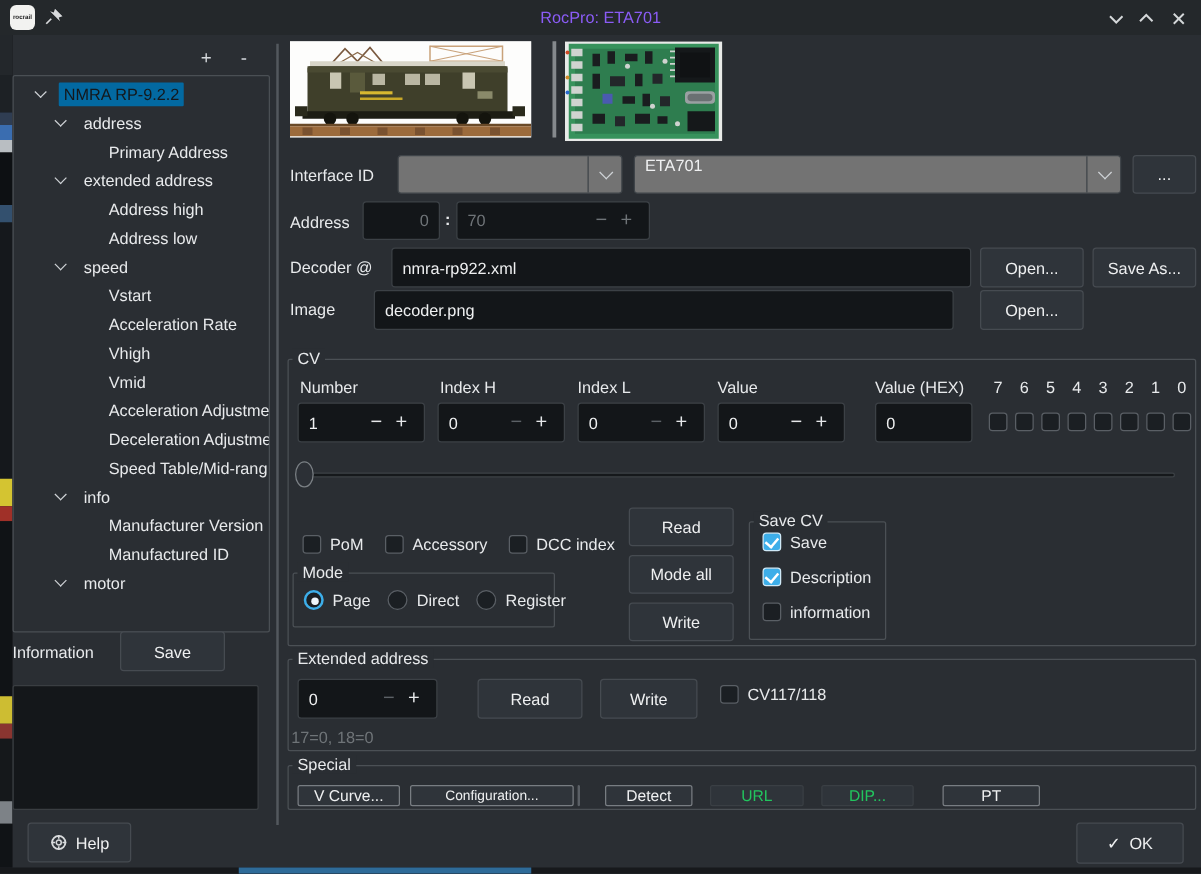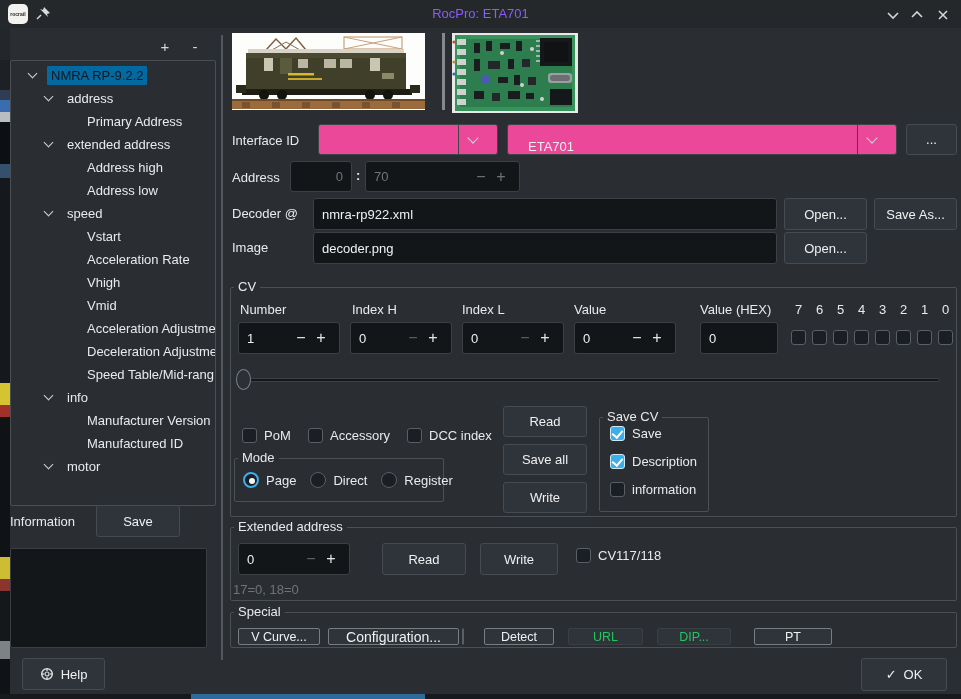--- a/index.html
+++ b/index.html
@@ -22,22 +22,22 @@
   .sliver { position:absolute; left:0; top:28px; width:10px; height:666px; background:#16191c; overflow:hidden; }
   .sliver div { width:10px; }
 
   
   .btn { background:#2f343a; border:1px solid #464b51; border-radius:3px; color:#eff0f1;
          display:flex; align-items:center; justify-content:center; cursor:default; }
   .btn.disabled { color:#22c55e; border-color:#3a3f44; }
   .input { background:#131619; border:1px solid #3c4146; border-radius:3px; color:#eff0f1;
            display:flex; align-items:center; padding:0 8px; }
   .input.dim { color:#6f7478; }
-  .combo { background:#ec4899; border:1px solid #3f4449; border-radius:3px; color:#eff0f1;
-           display:flex; align-items:flex-end; padding:0 20px; }
+  .combo { background:#737373; border:1px solid #3f4449; border-radius:3px; color:#eff0f1;
+           display:flex; align-items:flex-start; padding:0 8px; }
   .combo .cap { margin-left:auto; height:100%; display:flex; align-items:center; padding-left:10px; border-left:1px solid #3f4449; }
   .chev { display:inline-block; width:8px; height:8px; border-right:1.6px solid #cfd3d7; border-bottom:1.6px solid #cfd3d7;
           transform:rotate(45deg); margin-top:-4px; }
   .spin { background:#131619; border:1px solid #3c4146; border-radius:3px; color:#eff0f1;
           display:flex; align-items:center; padding:0 8px; }
   .spin .sval { flex:1; }
   .spin .sbtn { width:20px; text-align:center; font-size:16px; color:#e6e8ea; cursor:default; }
   .spin .sbtn.dim { color:#5c6166; }
   .spin.dim { color:#6f7478; }
   .spin.dim .sbtn { color:#6f7478; }
@@ -355,21 +355,21 @@
 </div>
 
 <div class="flabel" style="left:232px;top:206px;">Decoder @</div>
 <div class="input abs" style="left:313px;top:198px;width:464px;height:32px;">
   <span>nmra-rp922.xml</span>
 </div>
 <div class="btn abs" style="left:784px;top:198px;width:83px;height:32px;">Open...</div>
 <div class="btn abs" style="left:874px;top:198px;width:83px;height:32px;">Save As...</div>
 
 <div class="flabel" style="left:232px;top:240px;">Image</div>
-<div class="input abs" style="left:313px;top:232px;width:464px;height:32px;">
+<div class="input abs" style="left:299px;top:232px;width:464px;height:32px;">
   <span>decoder.png</span>
 </div>
 <div class="btn abs" style="left:784px;top:232px;width:83px;height:32px;">Open...</div>
 
 
 <div class="group" style="left:230px;top:287px;width:727px;height:230px;">
   <span class="legend">CV</span>
 </div>
 
 <div class="flabel" style="left:240px;top:302px;">Number</div>
@@ -454,21 +454,21 @@
     </span>
     <span style="display:flex;align-items:center;">
       <span class="radio"></span>
       <span class="cblabel">Register</span>
     </span>
   </div>
 </div>
 
 
 <div class="btn abs" style="left:503px;top:406px;width:84px;height:31px;">Read</div>
-<div class="btn abs" style="left:503px;top:444px;width:84px;height:31px;">Save all</div>
+<div class="btn abs" style="left:503px;top:444px;width:84px;height:31px;">Mode all</div>
 <div class="btn abs" style="left:503px;top:482px;width:84px;height:31px;">Write</div>
 
 
 <div class="group" style="left:599px;top:417px;width:110px;height:95px;">
   <span class="legend">Save CV</span>
   <div style="position:absolute;left:10px;top:8px;display:flex;align-items:center;">
     <span class="cb on"></span>
     <span class="cblabel">Save</span>
   </div>
   <div style="position:absolute;left:10px;top:36px;display:flex;align-items:center;white-space:nowrap;">
@@ -496,21 +496,21 @@
   <span class="cb"></span>
   <span class="cblabel">CV117/118</span>
 </div>
 <div class="flabel" style="left:233px;top:582px;color:#6f7478;">17=0, 18=0</div>
 
 
 <div class="group" style="left:230px;top:612px;width:727px;height:36px;">
   <span class="legend">Special</span>
 </div>
 <div class="btn abs" style="left:238px;top:628px;width:82px;height:17px;font-size:12.5px;border-color:#787d82;border-radius:2px;">V Curve...</div>
-<div class="btn abs" style="left:328px;top:628px;width:131px;height:17px;font-size:14px;border-color:#787d82;border-radius:2px;">Configuration...</div>
+<div class="btn abs" style="left:328px;top:628px;width:131px;height:17px;font-size:11px;border-color:#787d82;border-radius:2px;">Configuration...</div>
 <span class="cb abs" style="left:462px;top:629px;width:14px;height:14px;"></span>
 <div class="btn abs" style="left:484px;top:628px;width:70px;height:17px;font-size:12.5px;border-color:#787d82;border-radius:2px;">Detect</div>
 <div class="btn disabled abs" style="left:568px;top:628px;width:75px;height:17px;font-size:12.5px;border-radius:2px;">URL</div>
 <div class="btn disabled abs" style="left:657px;top:628px;width:74px;height:17px;font-size:12.5px;border-radius:2px;">DIP...</div>
 <div class="btn abs" style="left:754px;top:628px;width:78px;height:17px;font-size:12.5px;border-color:#787d82;border-radius:2px;">PT</div>
 
 
 <div class="btn abs" style="left:861px;top:658px;width:86px;height:33px;gap:7px;">
   <span>✓</span>
   <span>OK</span>

